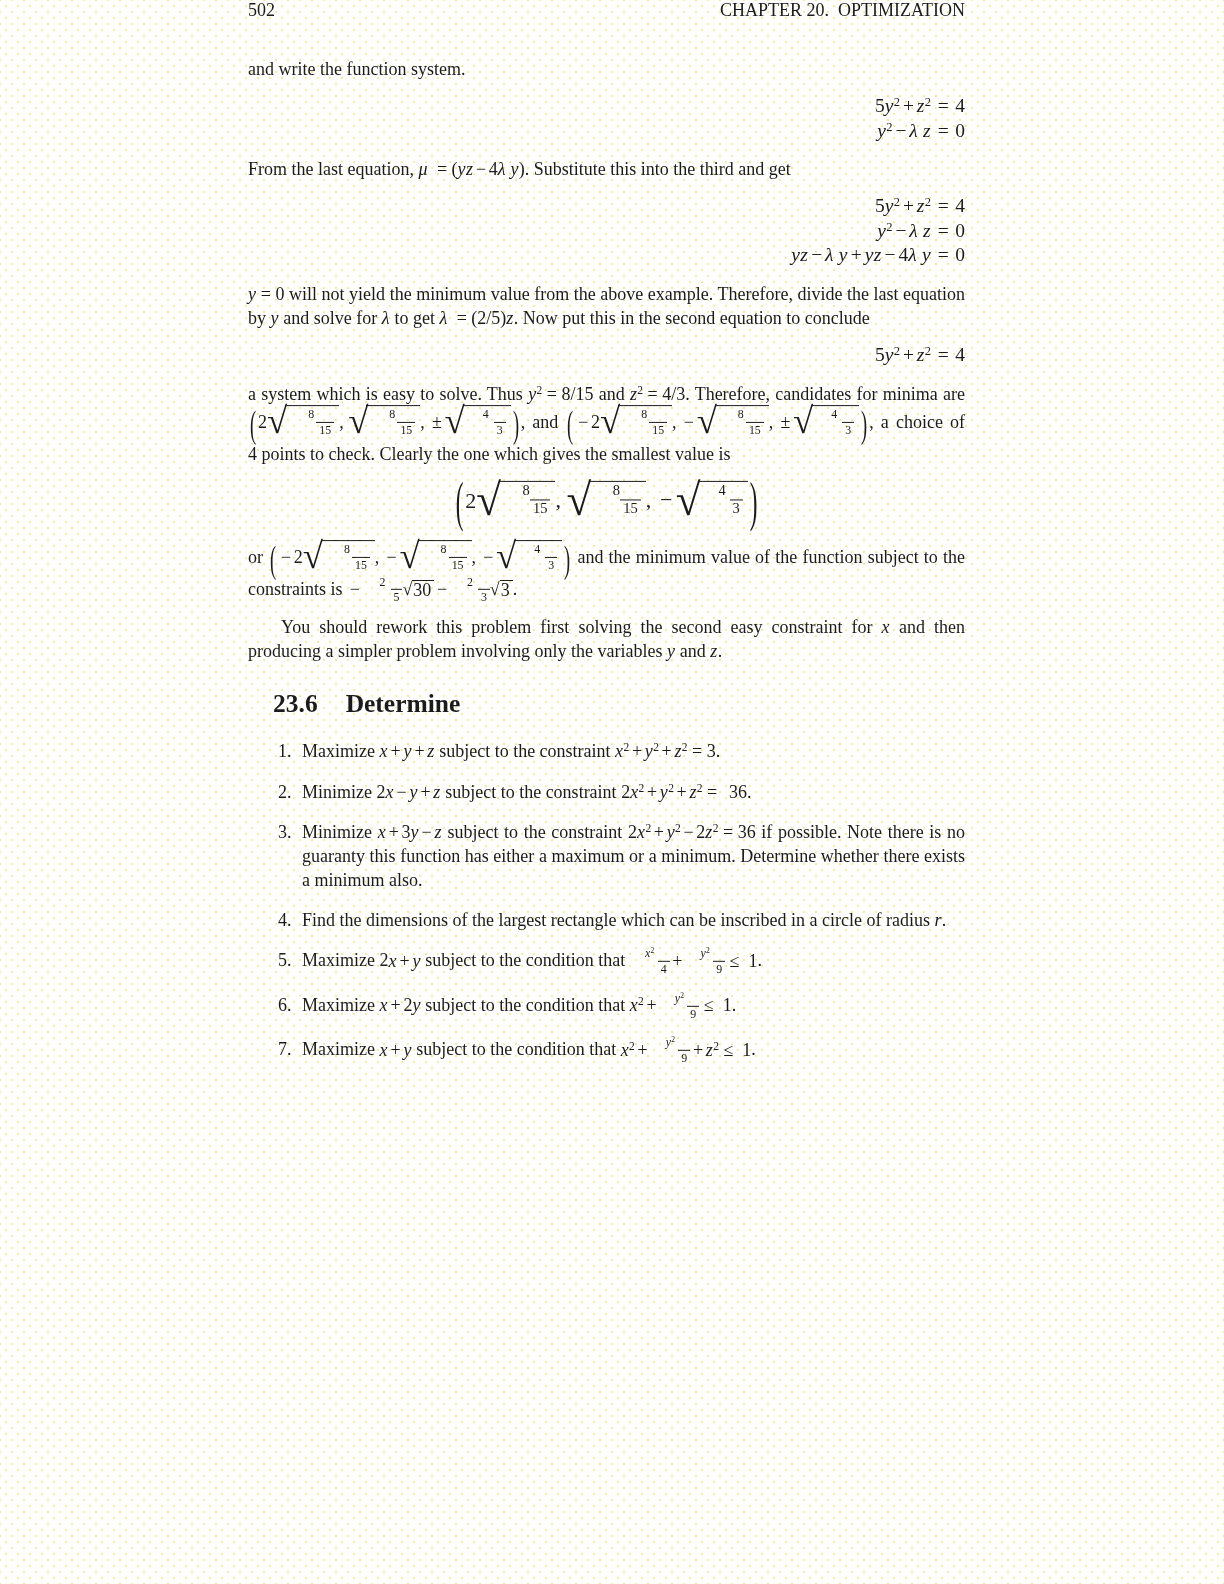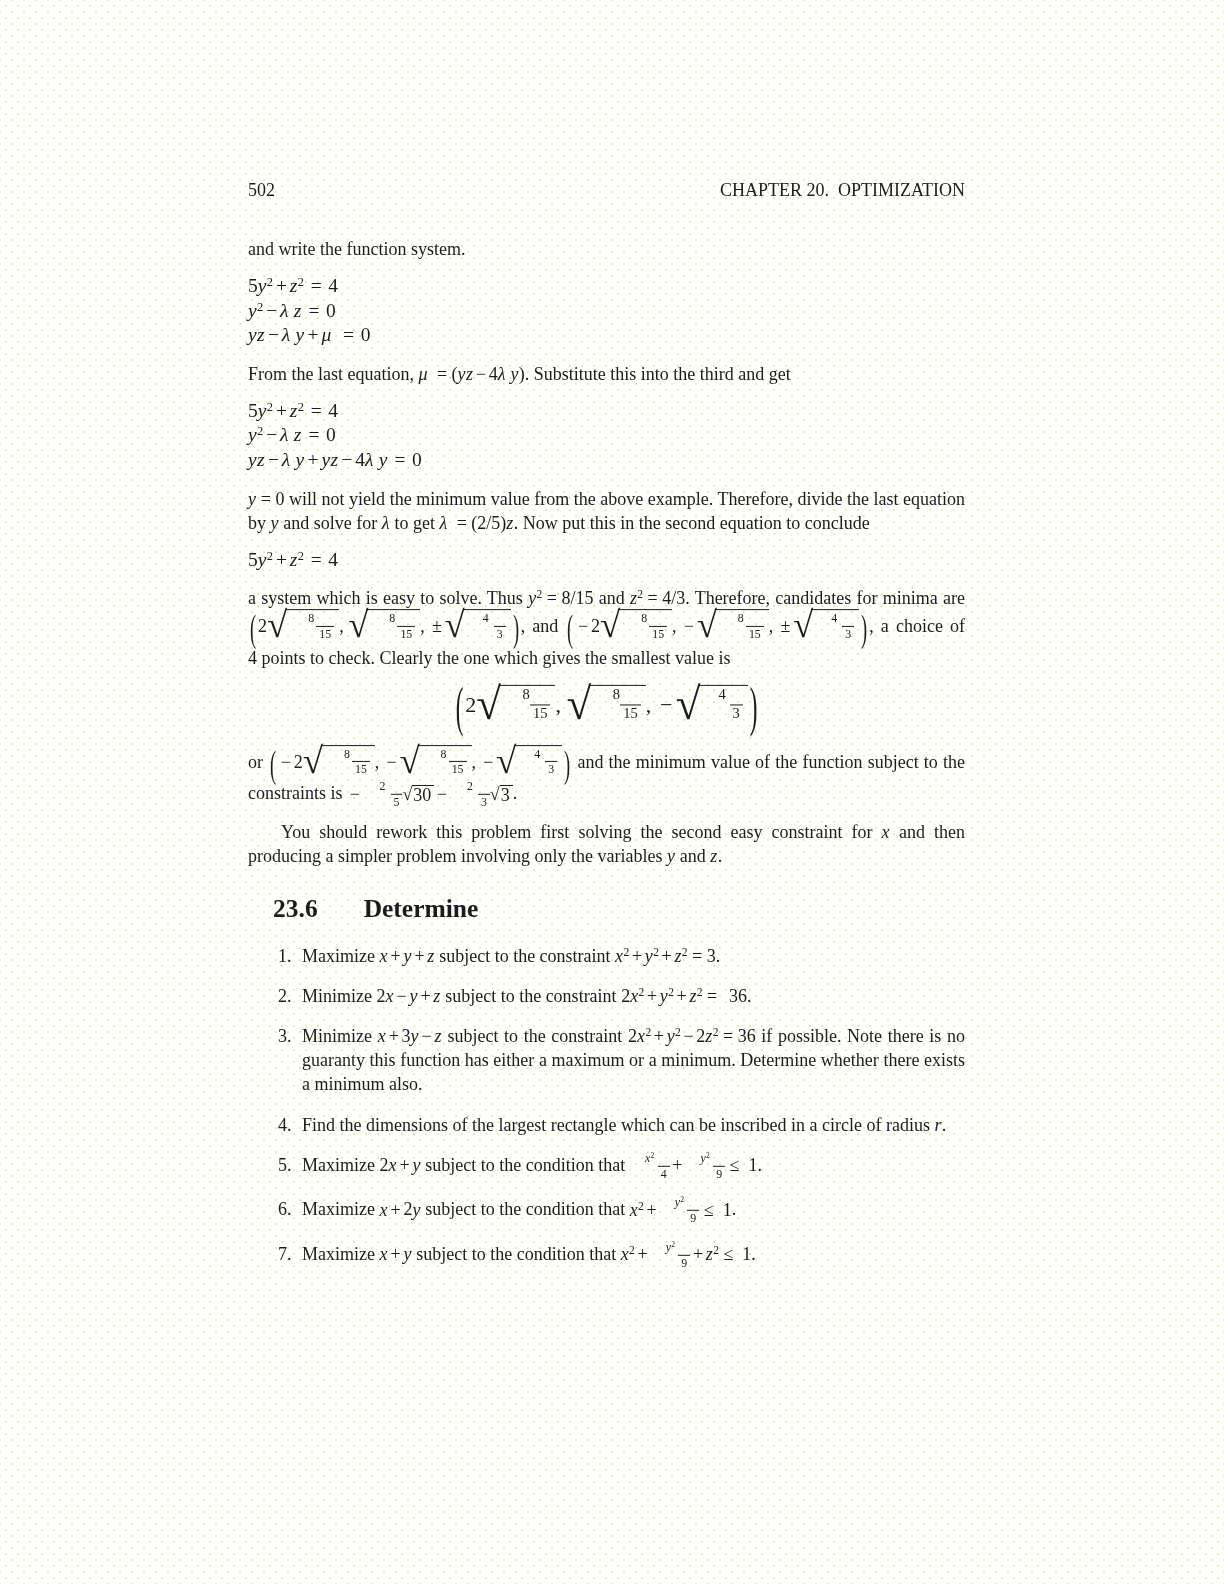--- a/index.html
+++ b/index.html
@@ -7,75 +7,74 @@
     width:1224px;height:1584px;overflow:hidden;position:relative;
     background-color:#fffffe;
     background-image:
       radial-gradient(#f2ecab 1px, rgba(255,255,255,0) 1.4px),
       radial-gradient(#f2ecab 1px, rgba(255,255,255,0) 1.4px);
     background-size:12px 12px;
     background-position:0 0,6px 6px;
     font-family:"Liberation Serif","DejaVu Serif",serif;
     color:#1b1b1d;
   }
-  .page{width:717px;margin-left:248px;padding-top:180px;}
+  .page{width:717px;margin-left:248px;}
   .pheader{display:flex;justify-content:space-between;font-size:18px;margin-bottom:36px;white-space:pre;}
   .pheader span{display:inline-block;}
   p{margin:0 0 10px;font-size:18px;line-height:1.34;text-align:justify;}
   p.indent{text-indent:33px;}
   i{font-style:italic;padding-right:0.02em;}
   sup{font-size:0.64em;vertical-align:0.52em;line-height:0;}
   .op{padding:0 0.15em;}
   .rel{padding:0 0.25em;}
   .msp{display:inline-block;width:0.4em;}
   .mcomma{padding-right:0.25em;}
   .math{white-space:nowrap;}
   
   .eqblock{margin:13px 0 14px;font-size:19.5px;}
-  .eqline{text-align:left;line-height:1.26;}
+  .eqline{text-align:right;line-height:1.26;}
   .eqline .rel{padding:0 0.34em;}
   .eqtail{margin-left:0.55em;vertical-align:0.45em;font-size:0.9em;}
   .display-math{text-align:center;font-size:22px;margin:16px 0 18px;line-height:1.2;}
   
   .frac{display:inline-block;vertical-align:middle;text-align:center;font-size:0.66em;line-height:1.08;transform:translateY(-0.1em);}
   .frac .num{display:block;padding:0 3px 1px;}
   .frac .den{display:block;border-top:1.3px solid currentColor;padding:1px 3px 0;margin-left:28px;}
   
   .sqrt{display:inline-flex;align-items:flex-start;white-space:nowrap;}
   .sqrt .rad{line-height:1.02;font-style:normal;}
   .sqrt .rbody{border-top:1.3px solid currentColor;line-height:1.02;padding:0 3px 0 1px;}
   .sqrt.tall{vertical-align:middle;transform:translateY(-0.05em);}
   .sqrt.tall .rad{font-size:2.05em;line-height:0.88;margin-right:-2px;}
   .sqrt.tall .rbody{display:inline-flex;align-items:center;padding:3px 5px 3px 3px;}
   
   .bigp{display:inline-block;transform:scale(1.02,2.1);transform-origin:50% 42%;padding:0 2px;font-weight:400;}
   .display-math .bigp{transform:scale(1.05,2.5);}
   
   .sec{font-size:25.5px;font-weight:bold;margin:26px 0 20px 25px;font-family:"Liberation Serif","DejaVu Serif",serif;}
-  .sec .secnum{margin-right:46px;text-align:right;}
+  .sec .secnum{margin-right:28px;text-align:right;}
   
   .exlist{margin-top:2px;}
   .exitem{display:flex;margin-bottom:16px;font-size:18px;line-height:1.34;}
   .exnum{margin-left:30px;min-width:16px;}
   .extext{margin-left:8px;flex:1;text-align:justify;}
 </style>
 </head>
 <body>
 
 <div class="page">
   <div class="pheader">
     <span>502</span>
     <span>CHAPTER 20.  OPTIMIZATION</span>
   </div>
   <div id="flow">
       <p>and write the function system.</p>
       <div class="eqblock">
         <div class="eqline">5<i>y</i><sup>2</sup><span class="op">+</span><i>z</i><sup>2</sup><span class="rel">=</span>4</div>
         <div class="eqline"><i>y</i><sup>2</sup><span class="op">−</span><i>λ</i> <i>z</i><span class="rel">=</span>0</div>
-        <div class="eqline"><i>y</i><i>z</i><span class="op">−</span><i>λ</i> <i>y</i><span class="op">+</span><i>μ</i> <span class="rel">=</span>0</div>
       </div>
       <p>From the last equation, <span class="math"><i>μ</i> <span class="rel">=</span>(<i>y</i><i>z</i><span class="op">−</span>4<i>λ</i> <i>y</i>)</span>. Substitute this into the third and get</p>
       <div class="eqblock">
         <div class="eqline">5<i>y</i><sup>2</sup><span class="op">+</span><i>z</i><sup>2</sup><span class="rel">=</span>4</div>
         <div class="eqline"><i>y</i><sup>2</sup><span class="op">−</span><i>λ</i> <i>z</i><span class="rel">=</span>0</div>
         <div class="eqline"><i>y</i><i>z</i><span class="op">−</span><i>λ</i> <i>y</i><span class="op">+</span><i>y</i><i>z</i><span class="op">−</span>4<i>λ</i> <i>y</i><span class="rel">=</span>0</div>
       </div>
       <p><span class="math"><i>y</i><span class="rel">=</span>0</span> will not yield the minimum value from the above example. Therefore, divide the last equation by <span class="math"><i>y</i></span> and solve for <span class="math"><i>λ</i></span> to get <span class="math"><i>λ</i> <span class="rel">=</span>(2/5)<i>z</i></span>. Now put this in the second equation to conclude</p>
       <div class="eqblock">
         <div class="eqline">5<i>y</i><sup>2</sup><span class="op">+</span><i>z</i><sup>2</sup><span class="rel">=</span>4</div>

